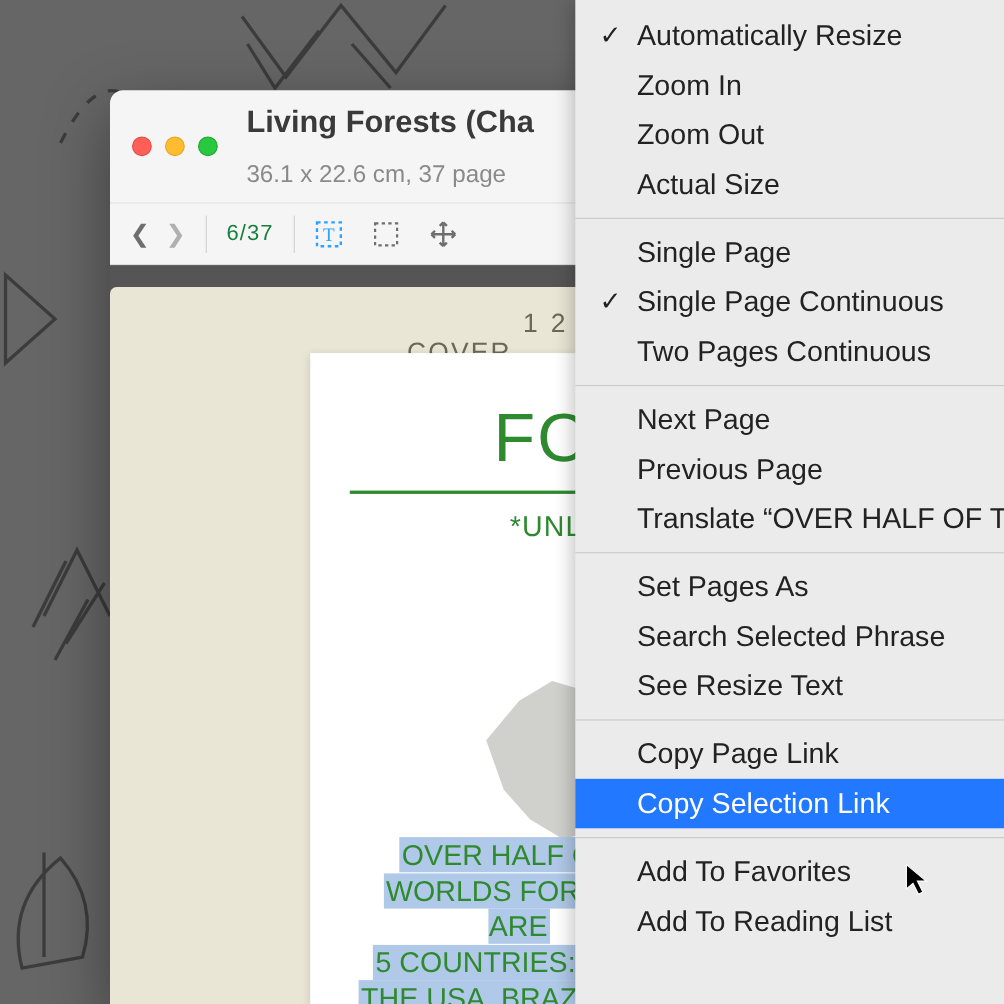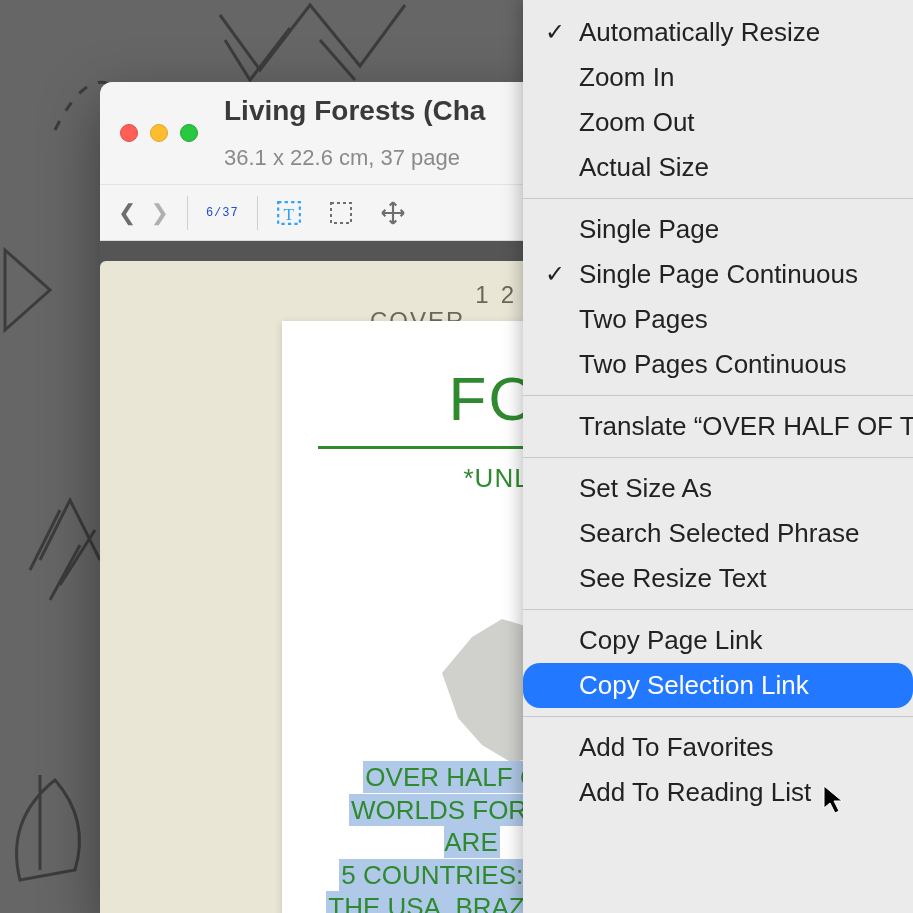--- a/index.html
+++ b/index.html
@@ -38,21 +38,21 @@
 
 .toolbar {
   height: 56px;
   display:flex; align-items:center;
   padding:0 18px; gap:18px;
   border-bottom: 1px solid #dcdcdc;
   font-size:22px; color:#6e6e6e;
 }
 .toolbar .nav { display:flex; gap:14px; }
 .toolbar .divider { width:1px; height:34px; background:#d0d0d0; }
-.page-ind { font-size:12px; color:#1d4ed8; letter-spacing:1px;font-family:Liberation Mono, monospace; }
+.page-ind { font-size:20px; color:#15803d; letter-spacing:1px; }
 .tool-icons { display:flex; gap:26px; align-items:center; }
 .tool-icons .ico { width:26px; height:26px; display:flex; align-items:center; justify-content:center;}
 
 .doc-area {
   position:relative;
   background:#555;
   height: calc(100% - 159px);
 }
 .doc-bg {
   position:absolute; left:0; top:20px; right:0; bottom:0;
@@ -127,21 +127,21 @@
   padding:0 20px 0 56px;
   position:relative;
   white-space:nowrap;
 }
 .mi.check::before{
   content:"✓";
   position:absolute; left:22px; top:8px;
   font-size:24px;
 }
 .mi.highlight{
-  background:#2279ff; color:#fff;border-radius:17px;
+  background:#2279ff; color:#fff;
 }
 .msep{ height:1px; background:#c9c8c8; margin:8px 0;}
 .cursor{
   position:absolute;
   left:822px; top:784px;
   font-size:28px; color:#000;
   pointer-events:none;
 }
 </style>
 </head>
@@ -230,26 +230,27 @@
 </div>
 
 <div class="context-menu" id="ctx">
     <div class="mi check">Automatically Resize</div>
     <div class="mi">Zoom In</div>
     <div class="mi">Zoom Out</div>
     <div class="mi">Actual Size</div>
     <div class="msep"></div>
     <div class="mi">Single Page</div>
     <div class="mi check">Single Page Continuous</div>
-    <div class="mi">Two Pages</div>
     <div class="mi">Two Pages Continuous</div>
     <div class="msep"></div>
+    <div class="mi">Next Page</div>
+    <div class="mi">Previous Page</div>
     <div class="mi">Translate “OVER HALF OF TH</div>
     <div class="msep"></div>
-    <div class="mi">Set Size As</div>
+    <div class="mi">Set Pages As</div>
     <div class="mi">Search Selected Phrase</div>
     <div class="mi">See Resize Text</div>
     <div class="msep"></div>
     <div class="mi">Copy Page Link</div>
     <div class="mi highlight">Copy Selection Link</div>
     <div class="msep"></div>
     <div class="mi">Add To Favorites</div>
     <div class="mi">Add To Reading List</div>
   </div>
 

